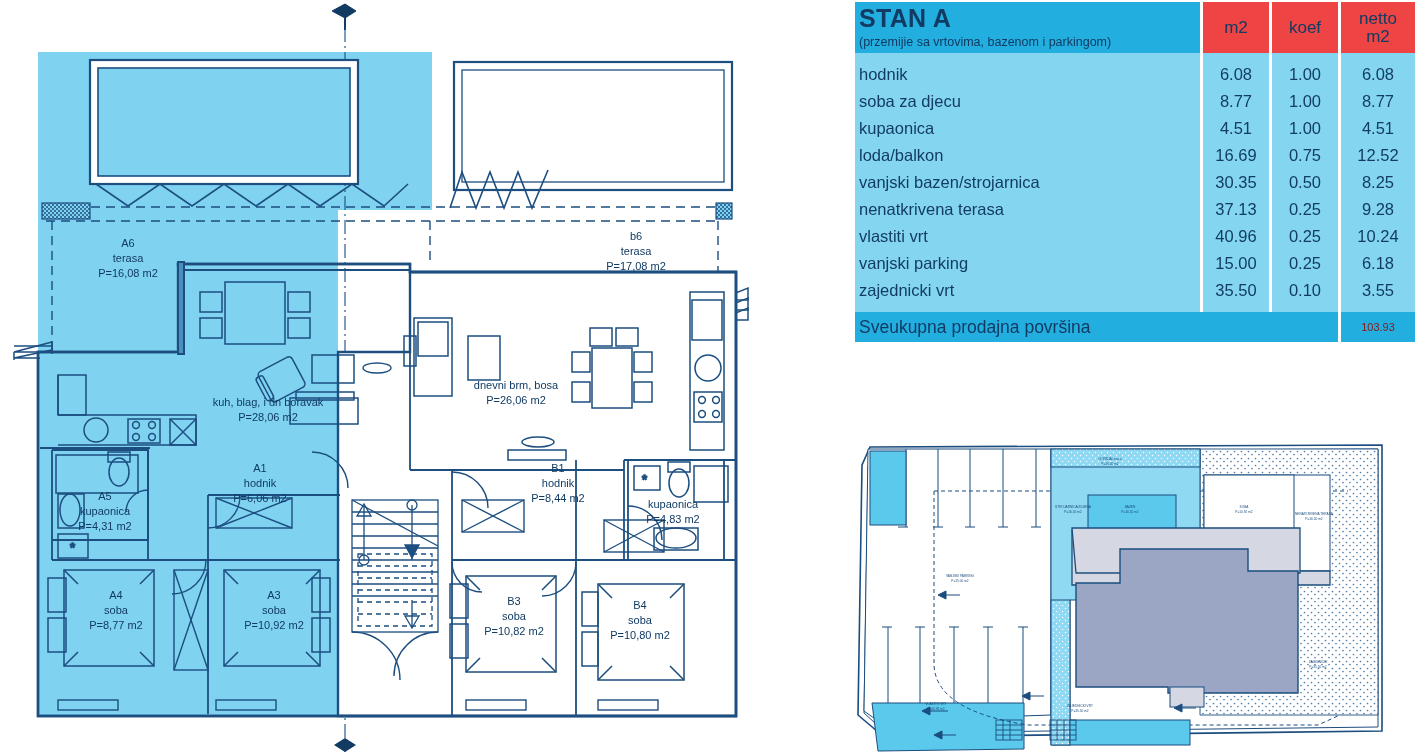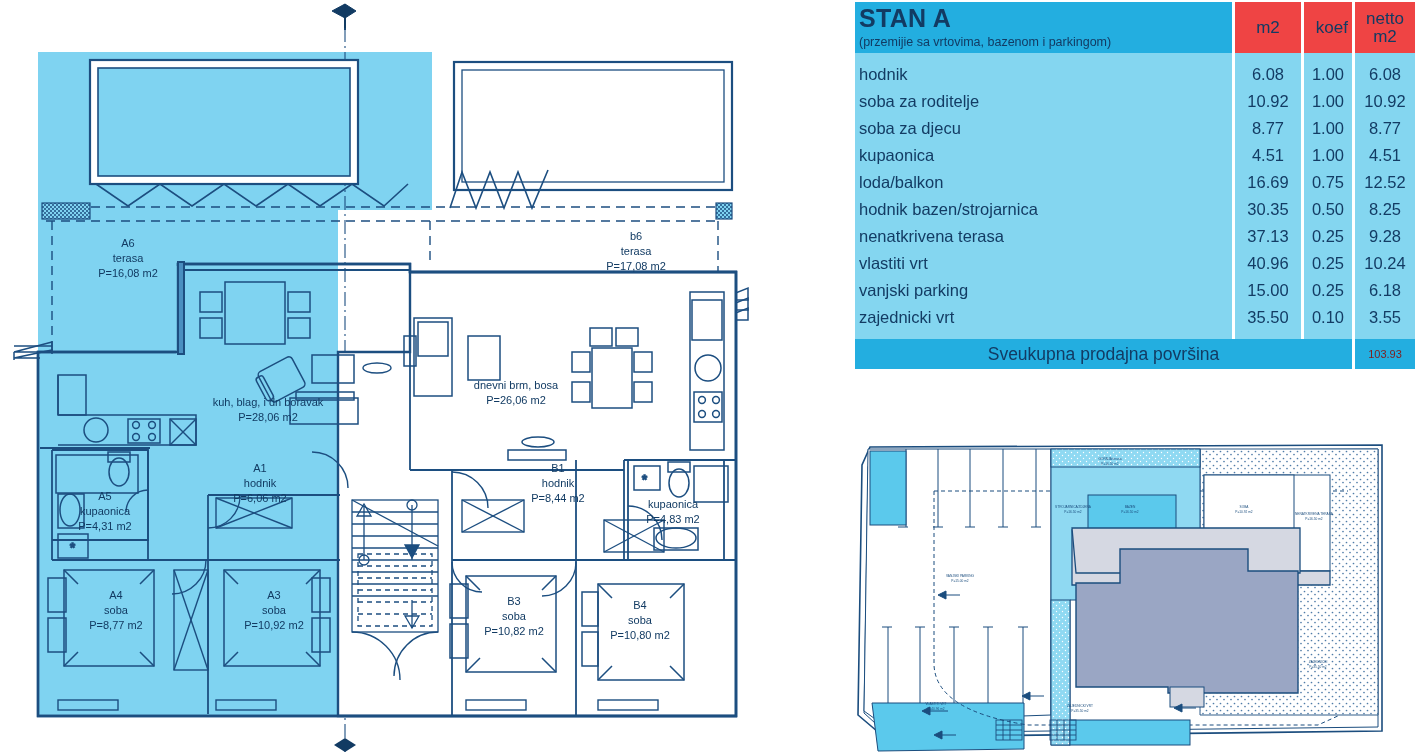--- a/index.html
+++ b/index.html
@@ -41,29 +41,29 @@
     padding: 1px 0 1px 12px; text-align: left; height: 22px; white-space: nowrap;
   }
   .body-num {
     background: #84D6F0; color: #133c64; font-size: 16.5px;
     text-align: center; height: 22px;
   }
   .pad-name, .pad-num { background: #84D6F0; height: 7px; }
 
   .total-label {
     background: #23AEE0; color: #123b63; font-size: 17.5px;
-    text-align: center; height: 30px; vertical-align: middle;
+    text-align: left; height: 30px; vertical-align: middle;
   }
   .total-val {
     background: #23AEE0; color: #7f1d1d; font-size: 11px;
     text-align: center; height: 30px; vertical-align: middle;
   }
   .col-m2 { width: 66px; }
-  .col-koef { width: 48px; text-align: right; }
-  .col-netto { width: 60px; }
+  .col-koef { width: 66px; }
+  .col-netto { width: 74px; }
 
   
   #siteplan { position: absolute; left: 848px; top: 415px; width: 576px; height: 337px; }
   #siteplan svg { display:block; }
   .micro { font-size: 3.2px; fill: #1b4d7e; font-family: "Liberation Sans", sans-serif; }
 </style>
 </head>
 <body>
 
 <div id="root">
@@ -476,45 +476,39 @@
           <td class="pad-num"></td>
         </tr>
 
         <tr>
           <td class="body-name">hodnik</td>
           <td class="body-num">6.08</td>
           <td class="body-num">1.00</td>
           <td class="body-num">6.08</td>
         </tr>
         <tr>
-          <td class="body-name">soba za roditelje</td>
-          <td class="body-num">10.92</td>
-          <td class="body-num">1.00</td>
-          <td class="body-num">10.92</td>
-        </tr>
-        <tr>
           <td class="body-name">soba za djecu</td>
           <td class="body-num">8.77</td>
           <td class="body-num">1.00</td>
           <td class="body-num">8.77</td>
         </tr>
         <tr>
           <td class="body-name">kupaonica</td>
           <td class="body-num">4.51</td>
           <td class="body-num">1.00</td>
           <td class="body-num">4.51</td>
         </tr>
         <tr>
           <td class="body-name">loda/balkon</td>
           <td class="body-num">16.69</td>
           <td class="body-num">0.75</td>
           <td class="body-num">12.52</td>
         </tr>
         <tr>
-          <td class="body-name">hodnik bazen/strojarnica</td>
+          <td class="body-name">vanjski bazen/strojarnica</td>
           <td class="body-num">30.35</td>
           <td class="body-num">0.50</td>
           <td class="body-num">8.25</td>
         </tr>
         <tr>
           <td class="body-name">nenatkrivena terasa</td>
           <td class="body-num">37.13</td>
           <td class="body-num">0.25</td>
           <td class="body-num">9.28</td>
         </tr>

